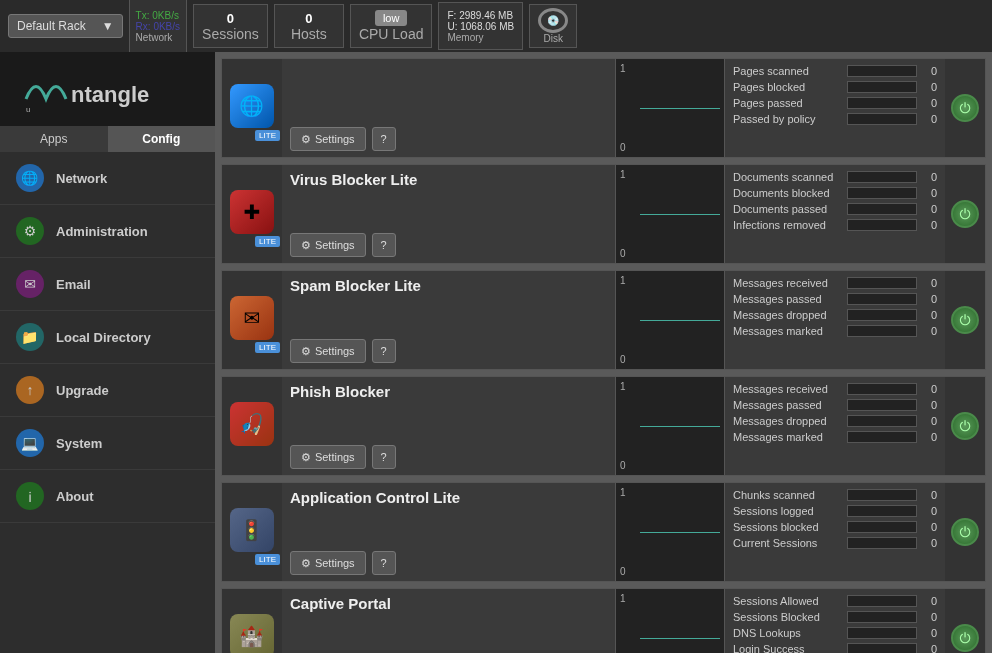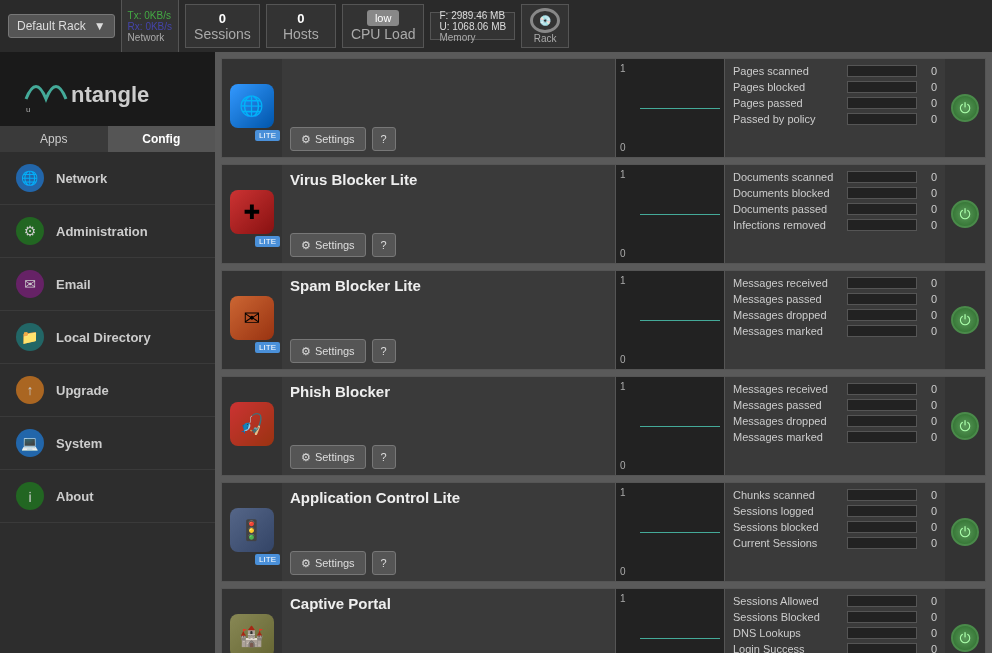--- a/index.html
+++ b/index.html
@@ -17,21 +17,21 @@
     }
     .rack-selector {
       background: #555;
       color: #ddd;
       border: 1px solid #777;
       padding: 4px 8px;
       font-size: 12px;
       border-radius: 3px;
       display: flex;
       align-items: center;
-      gap: 8px;
+      gap: 16px;
     }
     .top-stat {
       display: flex;
       flex-direction: column;
       align-items: center;
       background: #333;
       border: 1px solid #555;
       padding: 3px 8px;
       min-width: 70px;
       height: 44px;
@@ -56,21 +56,21 @@
       height: 60px;
       justify-content: center;
     }
     .net-stat .tx { color: #4a4; }
     .net-stat .rx { color: #44a; }
     .mem-stat {
       background: #333;
       border: 1px solid #555;
       padding: 3px 8px;
       font-size: 10px;
-      height: 28px;
+      height: 48px;
       display: flex;
       flex-direction: column;
       justify-content: center;
       color: #ddd;
     }
     .disk-stat {
       background: #333;
       border: 1px solid #555;
       padding: 3px 8px;
       font-size: 10px;
@@ -389,21 +389,21 @@
     </div>
     <div>
       <span>U:</span>
       <span>1068.06 MB</span>
     </div>
     <div style="color:#aaa;font-size:10px;">Memory</div>
   </div>
 
   <div class="disk-stat">
     <div style="width:30px;height:30px;border-radius:50%;border:3px solid #888;display:flex;align-items:center;justify-content:center;font-size:10px;color:#ccc;">💿</div>
-    <div style="color:#aaa;font-size:10px;">Rack</div>
+    <div style="color:#aaa;font-size:10px;">Disk</div>
   </div>
 </div>
 
 <div class="main-layout">
 
   <div class="sidebar">
 
     <div class="logo-area">
       <svg class="logo-svg" viewBox="0 0 140 50">
         <path d="M10,35 Q20,10 30,35 Q40,10 50,35" stroke="#4a9" stroke-width="3" fill="none"></path>

